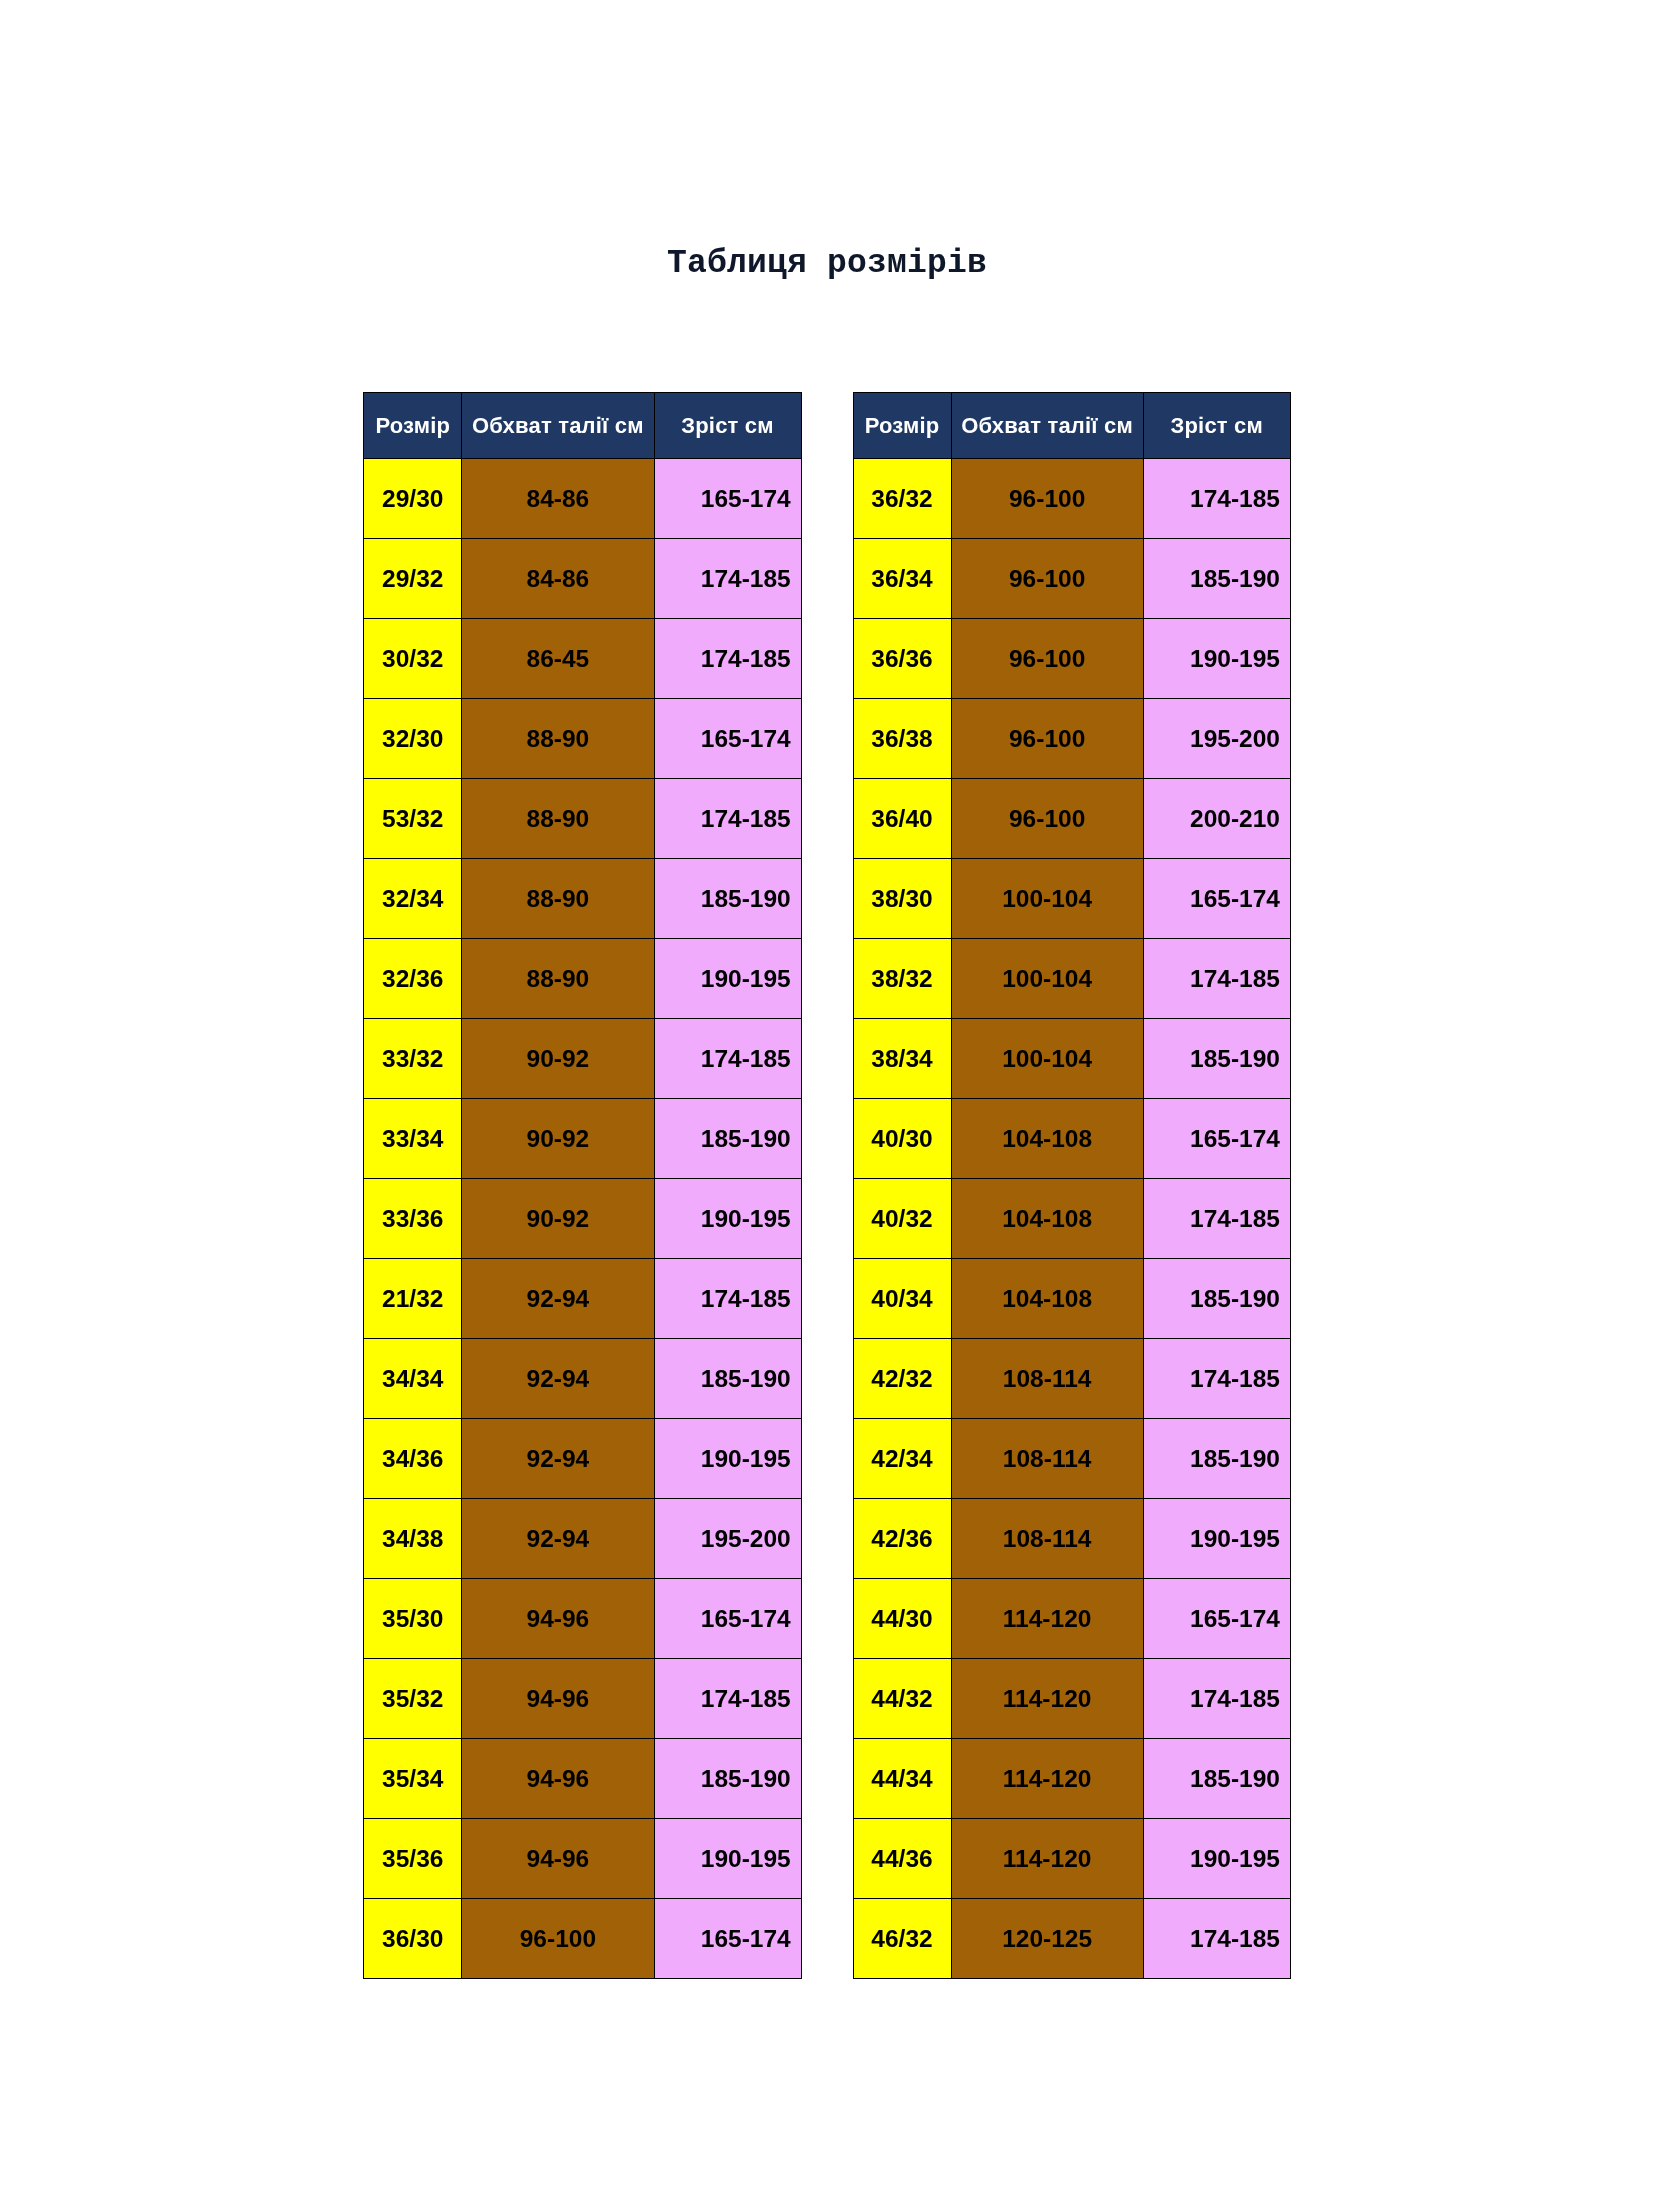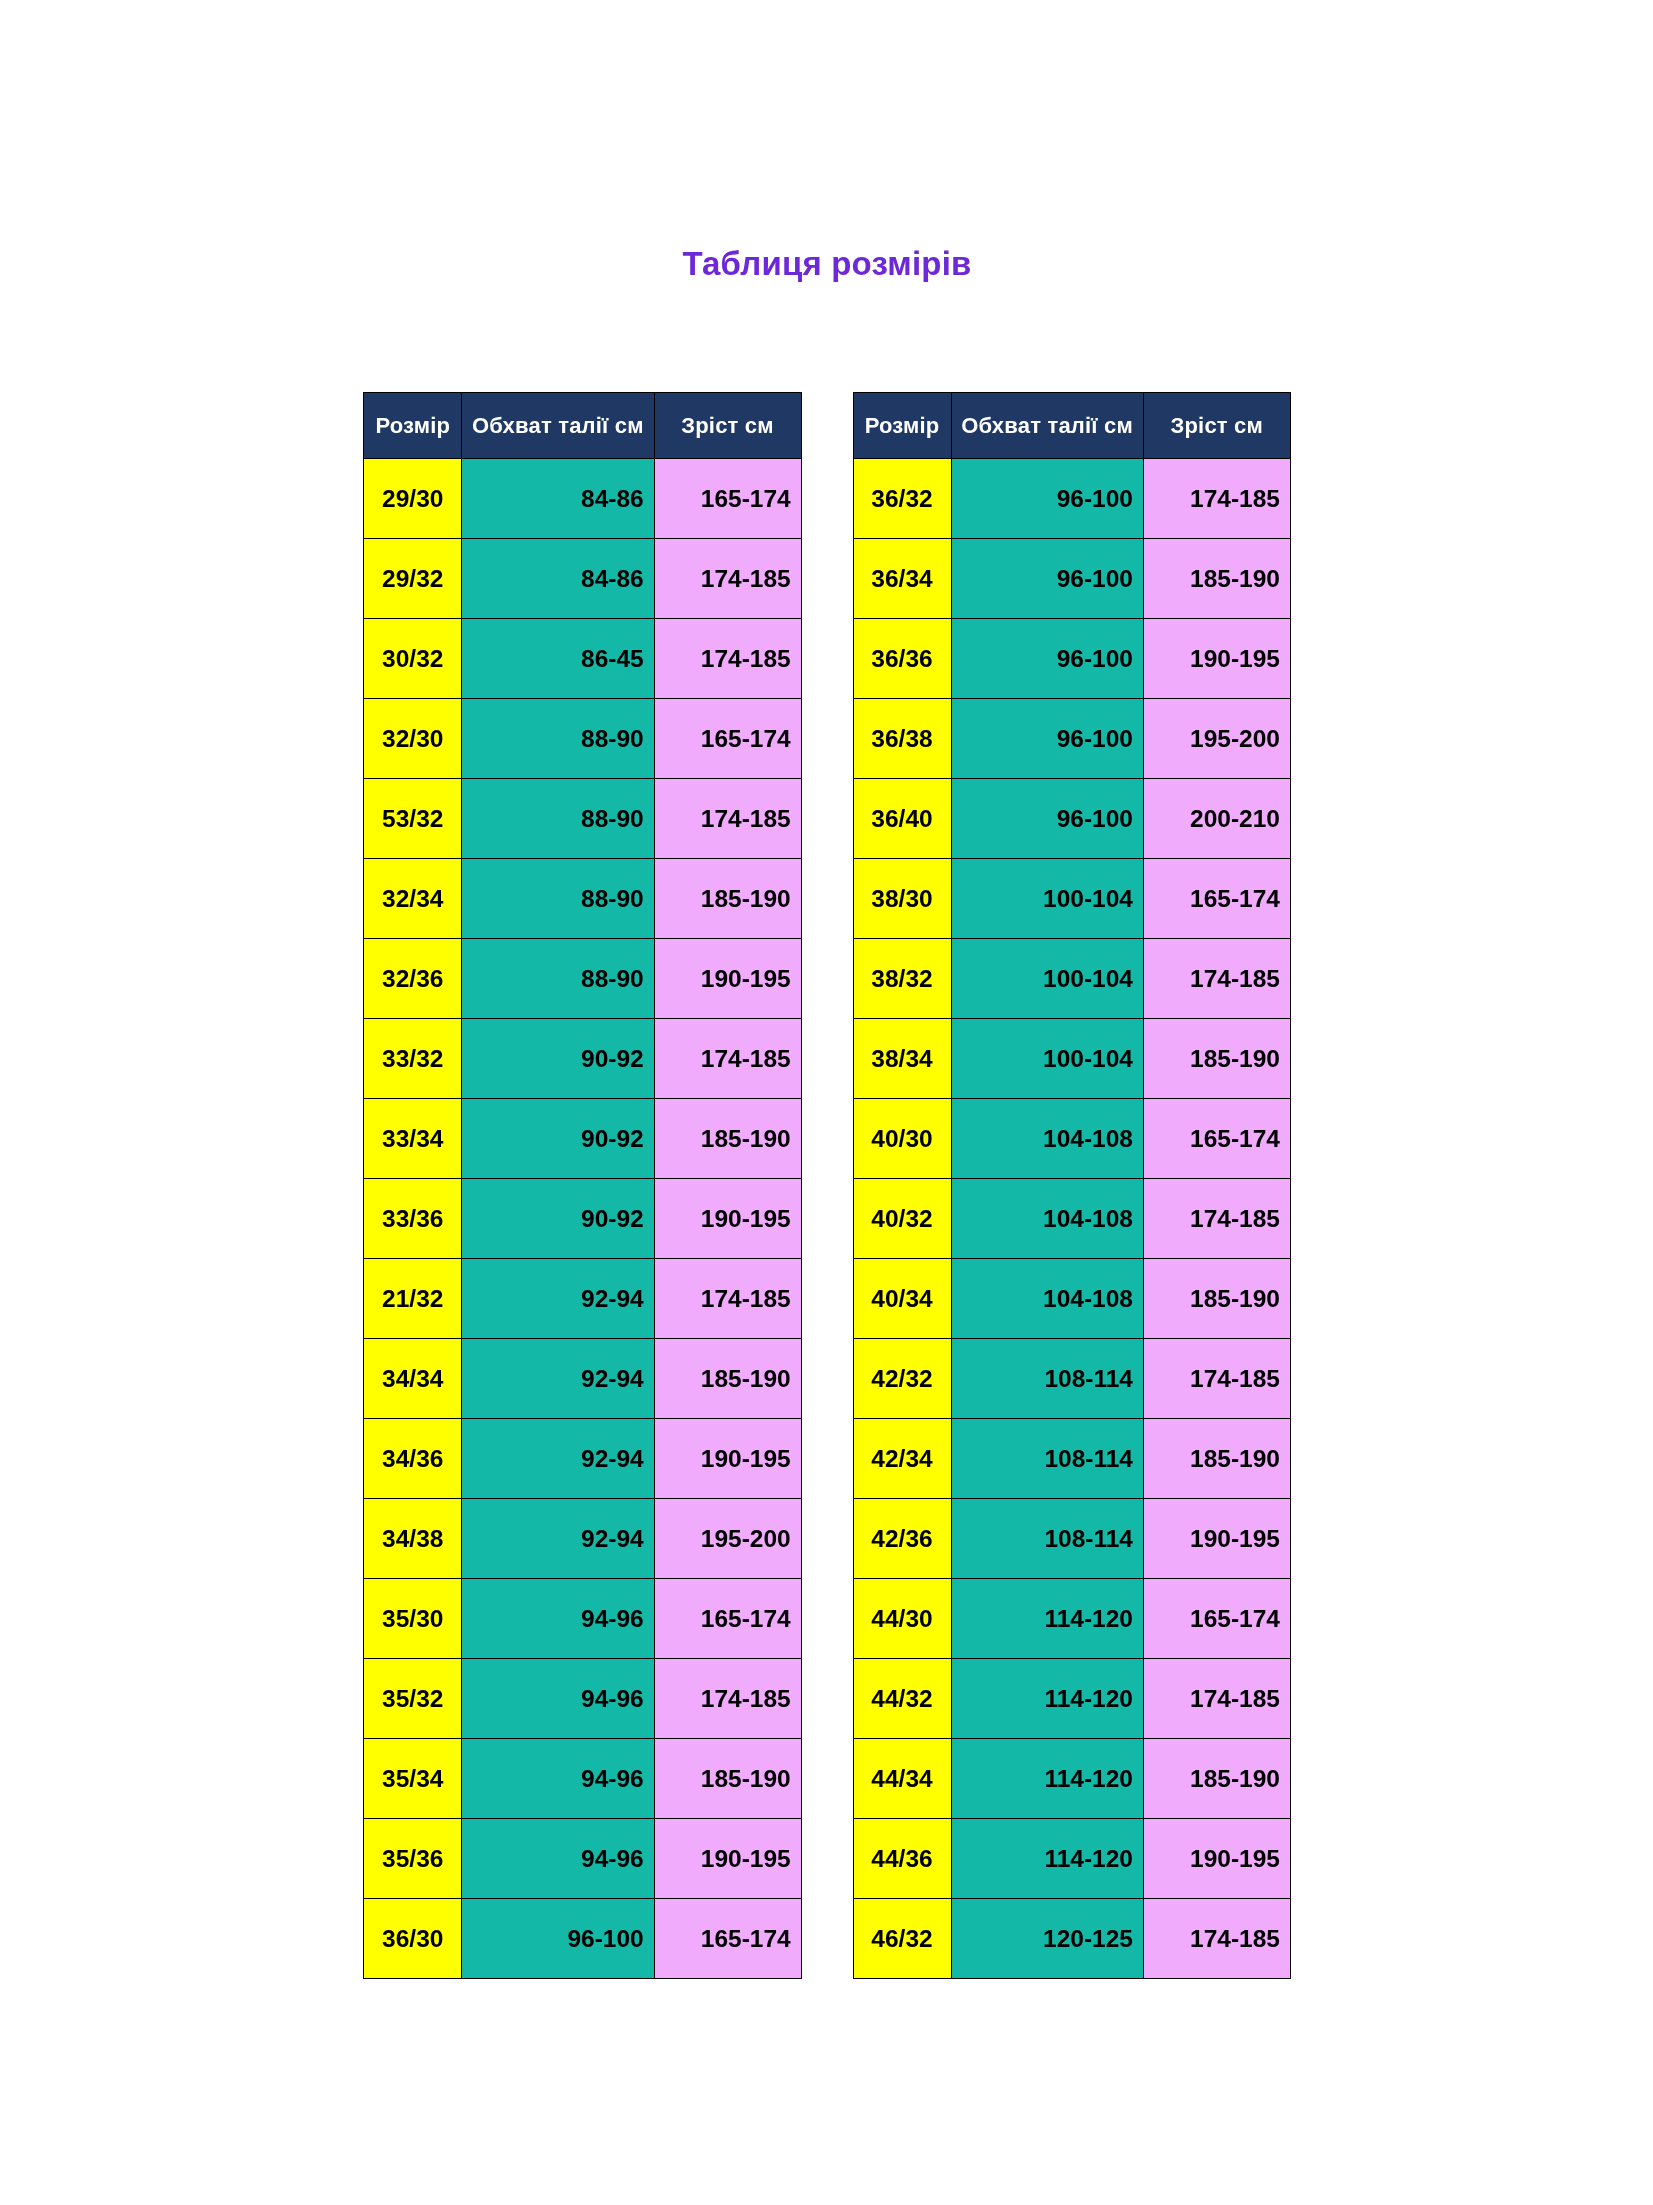--- a/index.html
+++ b/index.html
@@ -20,22 +20,23 @@
     background: #ffffff;
   }
   .title {
     position: absolute;
     top: 245px;
     left: 0;
     width: 1654px;
     text-align: center;
     font-size: 33px;
     font-weight: bold;
-    color: #6d28d9;
+    color: #0f172a;
     letter-spacing: 0.2px;
+    font-family: Liberation Mono, monospace;
   }
   .tables-wrap {
     position: absolute;
     top: 392px;
     left: 0;
     width: 1654px;
     display: flex;
     justify-content: center;
     gap: 51px;
   }
@@ -62,22 +63,22 @@
     text-align: center;
     font-weight: bold;
     letter-spacing: 0.2px;
   }
   td.c-size {
     background: #ffff00;
     text-align: center;
     width: 98px;
   }
   td.c-waist {
-    background: #14b8a6;
-    text-align: right;
+    background: #a16207;
+    text-align: center;
     width: 188px;
     padding-left: 14.7px;
   }
   td.c-height {
     background: #f0abfc;
     text-align: right;
     width: 147px;
   }
   thead th.h-size { width: 98px; }
   thead th.h-waist { width: 188px; }

